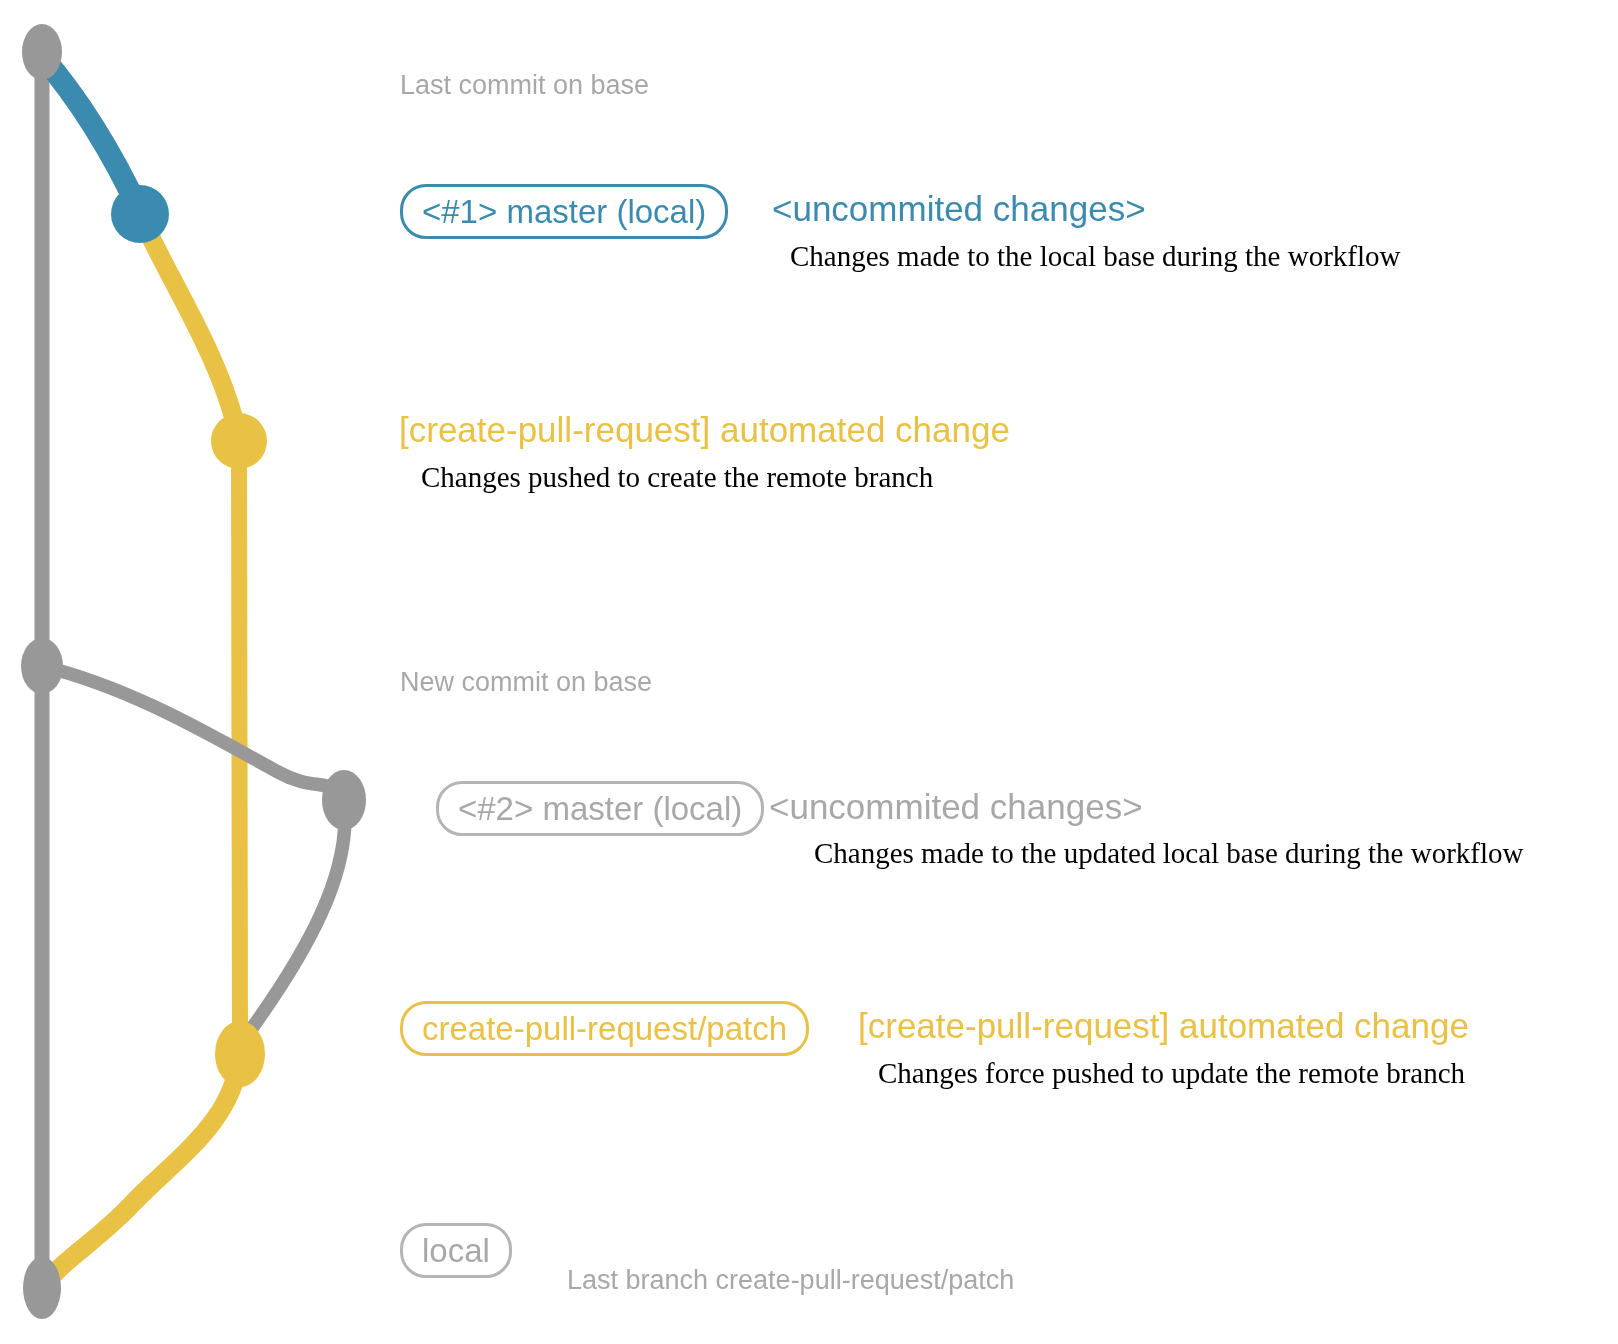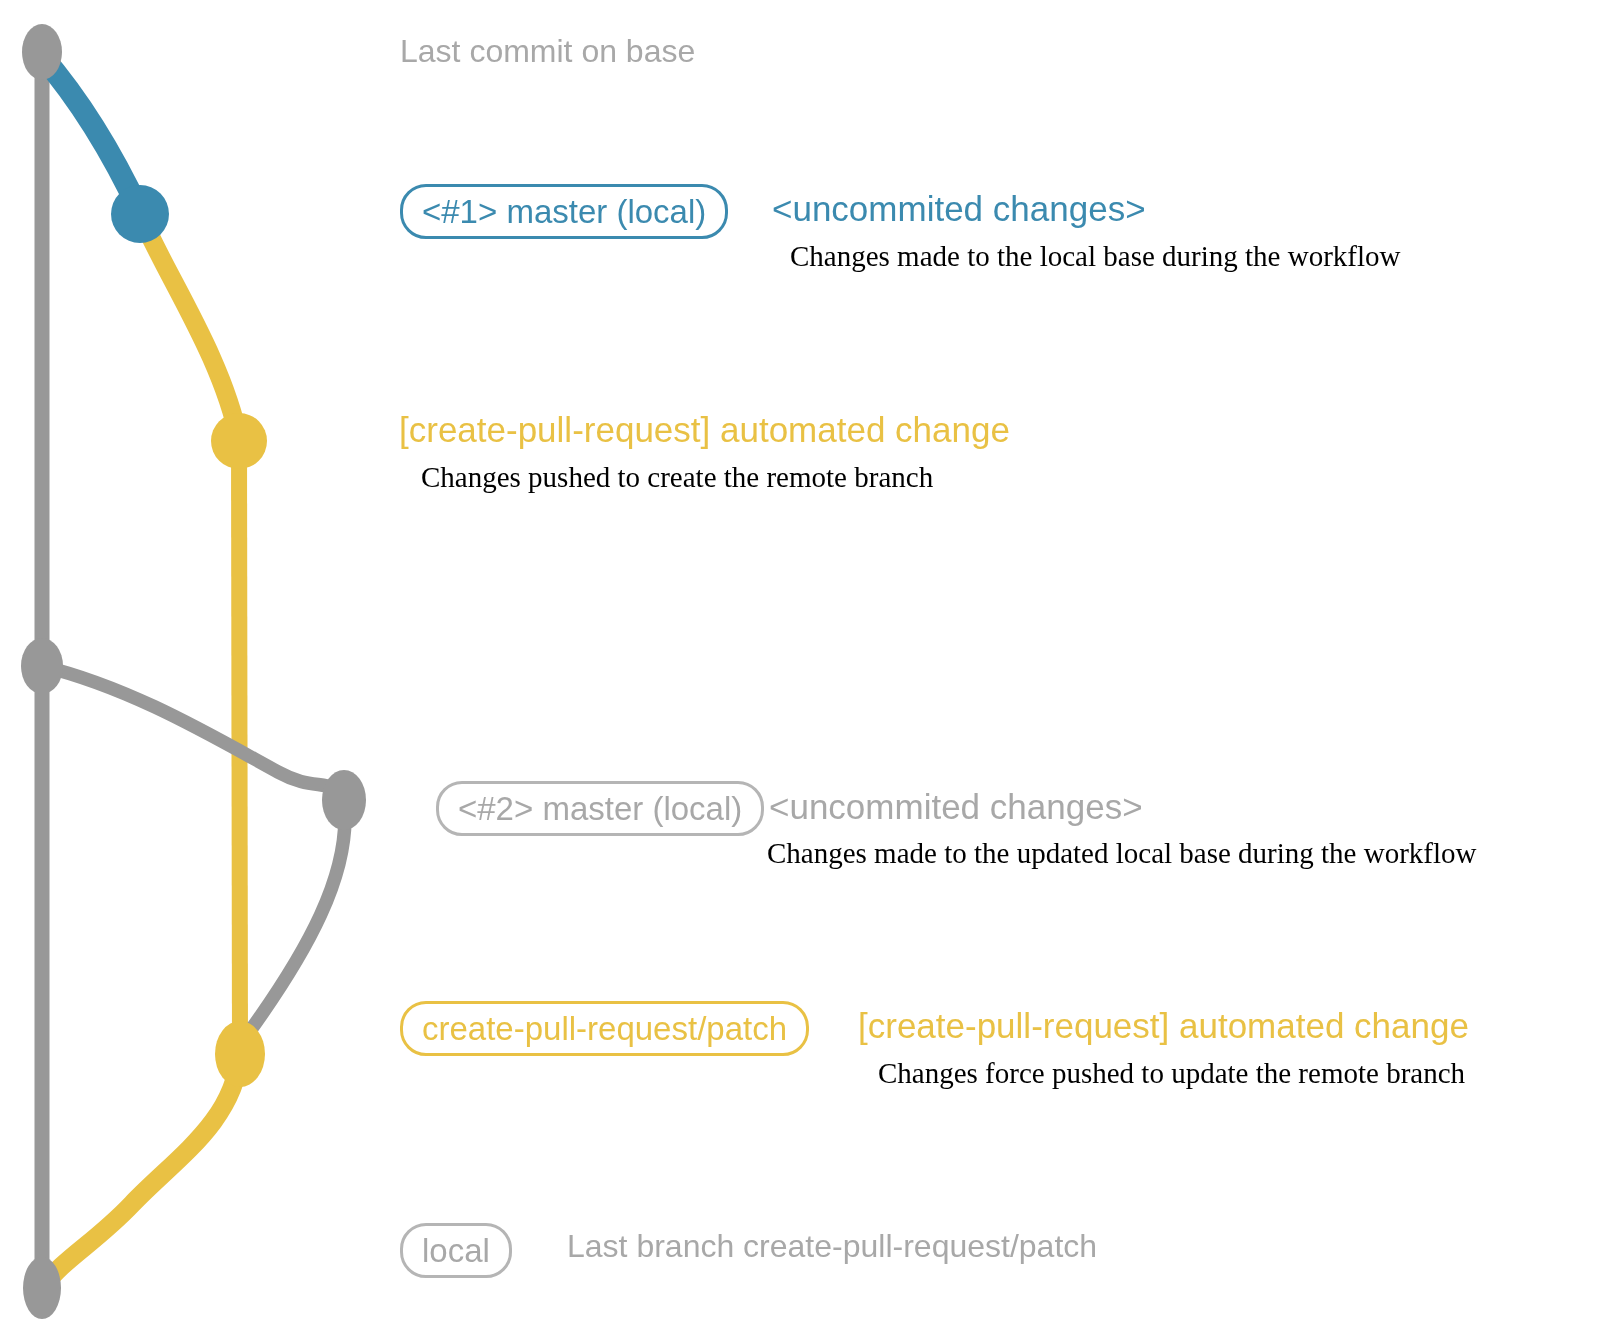--- a/index.html
+++ b/index.html
@@ -17,22 +17,23 @@
   .stroke-gray{stroke:var(--gray);fill:none;}
   .stroke-blue{stroke:var(--blue);fill:none;}
   .stroke-yellow{stroke:var(--yellow);fill:none;}
   .fill-gray{fill:var(--gray);}
   .fill-blue{fill:var(--blue);}
   .fill-yellow{fill:var(--yellow);}
 
   .abs{position:absolute;white-space:nowrap;}
 
   .plain-label{
-    font-size:32px;line-height:1.2;
+    font-size:27px;line-height:1.2;
     color:var(--text_gray);
+    margin-top:37px;
   }
   .note-blue{font-size:35px;line-height:1.2;color:var(--blue);}
   .note-gray{font-size:35px;line-height:1.2;color:var(--text_gray);}
   .head-yellow{font-size:35px;line-height:1.2;color:var(--yellow);}
   .desc{
     font-family:Liberation Serif, serif;
     font-size:29px;line-height:1.2;color:var(--ink);
   }
   .badge{
     display:inline-block;
@@ -48,21 +49,21 @@
   
   .pos-r1{left:400px;top:32px;}
   .pos-r2-badge{left:400px;top:184px;}
   .pos-r2-note{left:772px;top:188px;}
   .pos-r2-desc{left:790px;top:239px;}
   .pos-r3-head{left:399px;top:409px;}
   .pos-r3-desc{left:421px;top:460px;}
   .pos-r4{left:400px;top:629px;}
   .pos-r5-badge{left:400px;top:781px;margin-left:36px;}
   .pos-r5-note{left:769px;top:786px;}
-  .pos-r5-desc{left:767px;top:836px;}
+  .pos-r5-desc{left:814px;top:836px;}
   .pos-r6-badge{left:400px;top:1001px;}
   .pos-r6-head{left:858px;top:1005px;}
   .pos-r6-desc{left:878px;top:1056px;}
   .pos-r7-badge{left:400px;top:1223px;}
   .pos-r7-label{left:567px;top:1227px;}
 </style>
 </head>
 <body>
 
 <div id="canvas">
@@ -88,20 +89,21 @@
 
   <div class="abs plain-label pos-r1">Last commit on base</div>
 
   <span class="abs badge badge-blue pos-r2-badge">&lt;#1&gt; master (local)</span>
   <div class="abs note-blue pos-r2-note">&lt;uncommited changes&gt;</div>
   <div class="abs desc pos-r2-desc">Changes made to the local base during the workflow</div>
 
   <div class="abs head-yellow pos-r3-head">[create-pull-request] automated change</div>
   <div class="abs desc pos-r3-desc">Changes pushed to create the remote branch</div>
 
+  <div class="abs plain-label pos-r4">New commit on base</div>
 
   <span class="abs badge badge-gray pos-r5-badge">&lt;#2&gt; master (local)</span>
   <div class="abs note-gray pos-r5-note">&lt;uncommited changes&gt;</div>
   <div class="abs desc pos-r5-desc">Changes made to the updated local base during the workflow</div>
 
   <span class="abs badge badge-yellow pos-r6-badge">create-pull-request/patch</span>
   <div class="abs head-yellow pos-r6-head">[create-pull-request] automated change</div>
   <div class="abs desc pos-r6-desc">Changes force pushed to update the remote branch</div>
 
   <span class="abs badge badge-gray pos-r7-badge">local</span>

